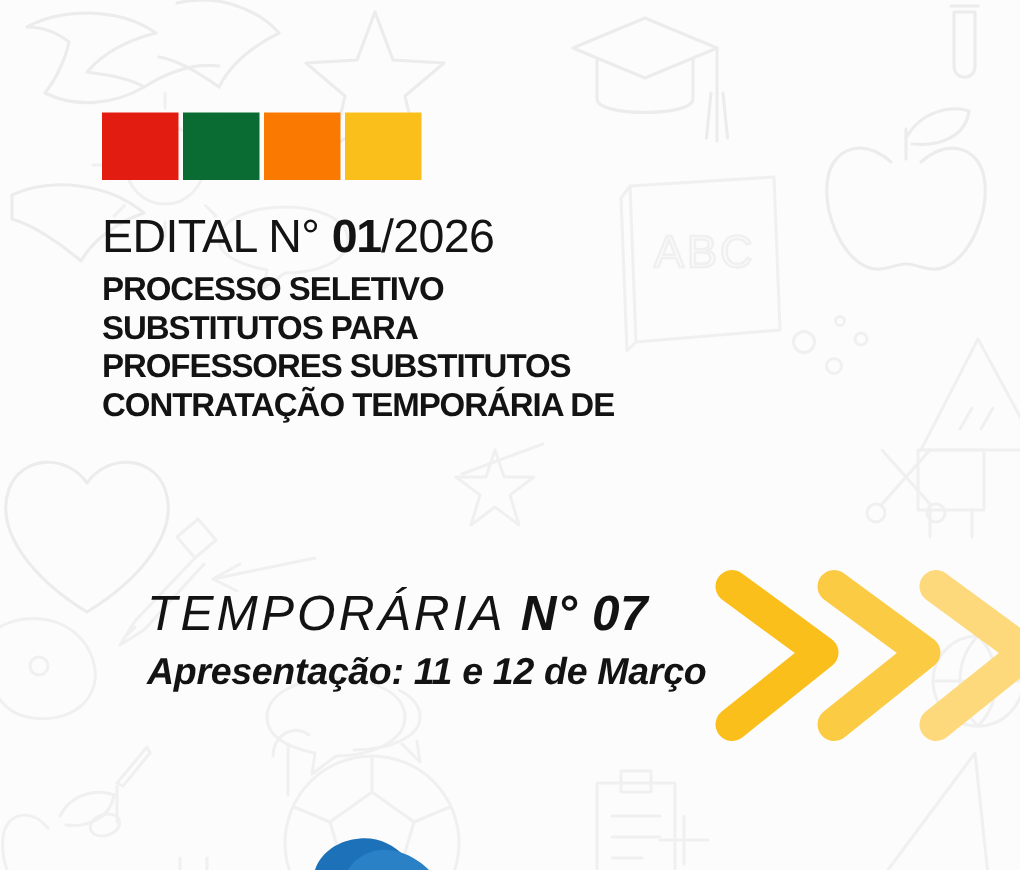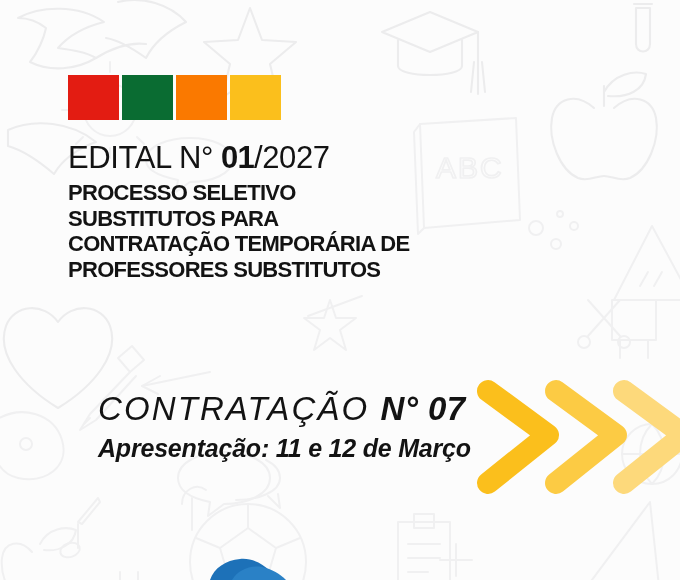--- a/index.html
+++ b/index.html
@@ -347,44 +347,44 @@
 
   <div id="swatch-strip">
     <div class="swatch" style="background:#E31C12"></div>
     <div class="swatch" style="background:#0A6C32"></div>
     <div class="swatch" style="background:#FA7900"></div>
     <div class="swatch" style="background:#FBBF1C"></div>
   </div>
 
   <div id="headline-block">
     <div id="edital-line">
-      <span class="lead">EDITAL N° </span><span class="num">01</span><span class="year">/2027</span>
+      <span class="lead">EDITAL N° </span><span class="num">01</span><span class="year">/2026</span>
     </div>
     <div class="hl-line" id="hl-1">PROCESSO SELETIVO</div>
     <div class="hl-line">SUBSTITUTOS PARA</div>
+    <div class="hl-line">PROFESSORES SUBSTITUTOS</div>
     <div class="hl-line">CONTRATAÇÃO TEMPORÁRIA DE</div>
-    <div class="hl-line">PROFESSORES SUBSTITUTOS</div>
   </div>
 
   <div id="chevron-group">
     <svg viewBox="0 0 200 115" xmlns="http://www.w3.org/2000/svg">
       <g>
         <path d="M6 11 L66 55 L6 103" fill="none" stroke="#FBBF1C" stroke-width="22" stroke-linecap="round" stroke-linejoin="round"></path>
       </g>
       <g>
         <path d="M74 11 L134 55 L74 103" fill="none" stroke="#FCCB44" stroke-width="22" stroke-linecap="round" stroke-linejoin="round"></path>
       </g>
       <g>
         <path d="M142 11 L202 55 L142 103" fill="none" stroke="#FDD97B" stroke-width="22" stroke-linecap="round" stroke-linejoin="round"></path>
       </g>
     </svg>
   </div>
 
   <div id="convoc-block">
     <div id="convoc-line">
-      <span class="thin">CONTRATAÇÃO </span><span class="strong">N° 07</span>
+      <span class="thin">TEMPORÁRIA </span><span class="strong">N° 07</span>
     </div>
     <div id="apres-line">
       <span class="reg">Apresentação: </span><span class="strong">11 e 12 de Março</span>
     </div>
   </div>
 
 </div>
 
 </body></html>

